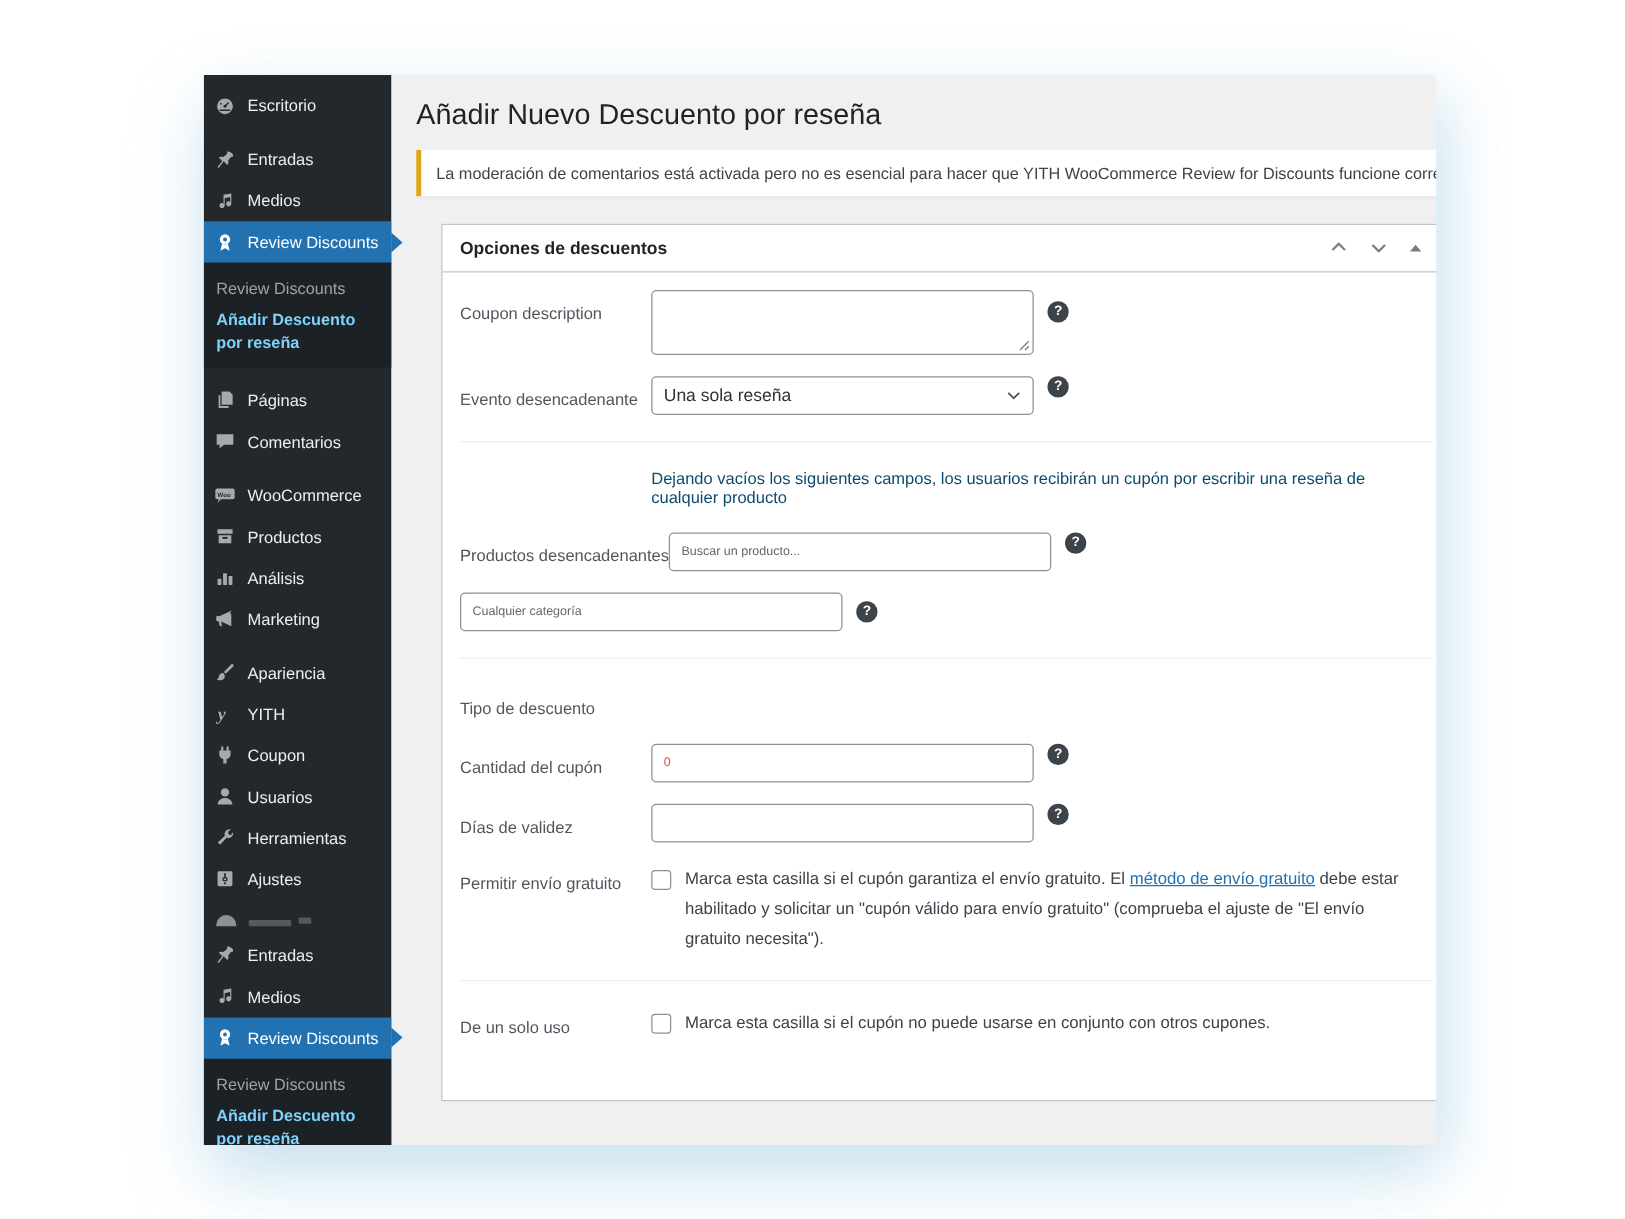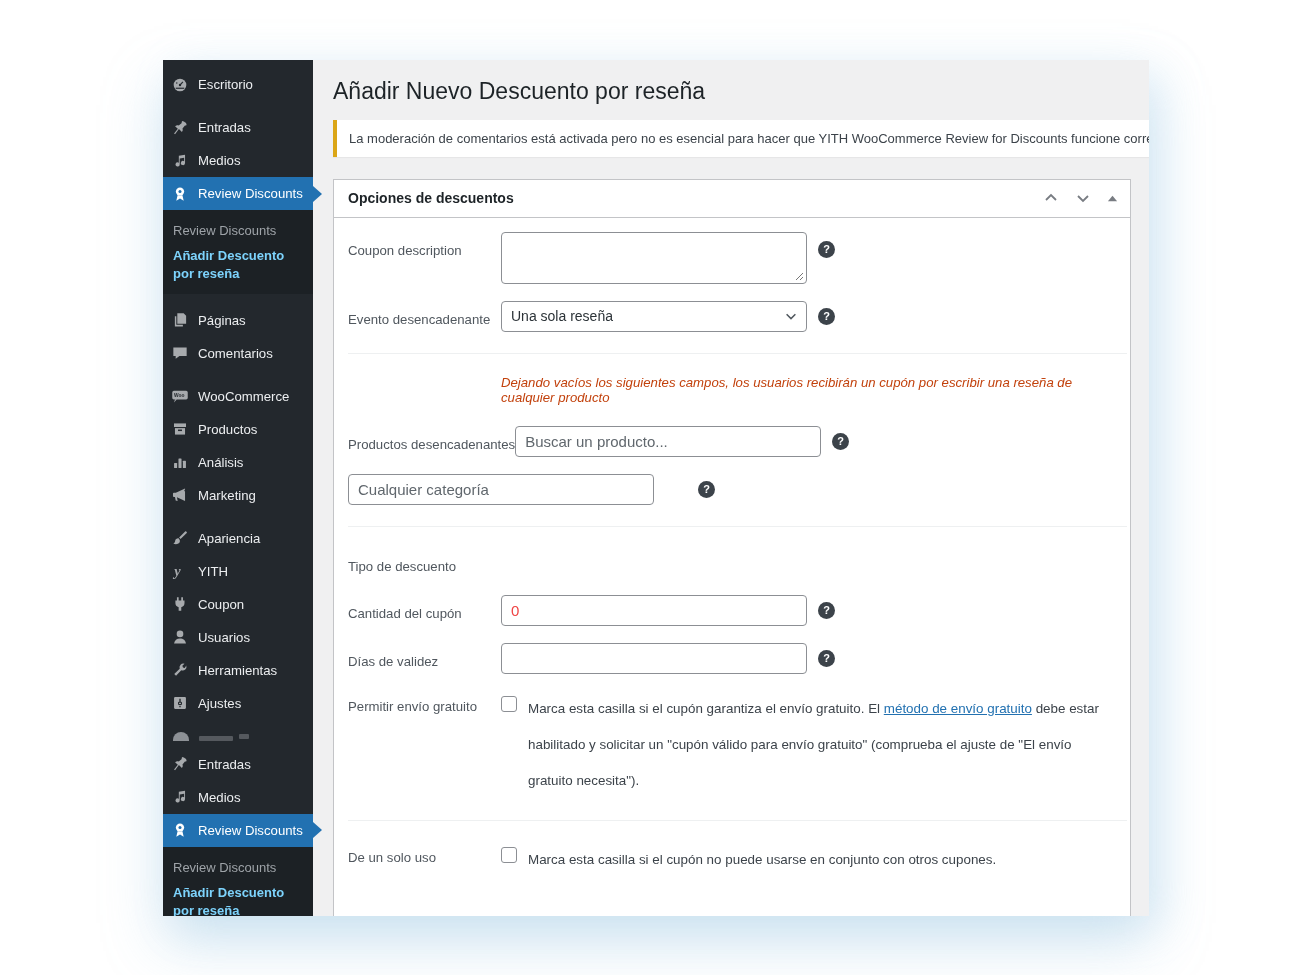--- a/index.html
+++ b/index.html
@@ -35,51 +35,51 @@
   .content{flex:1;min-width:0;padding:17px 0 0 20px;box-sizing:border-box;position:relative;}
   h1.title{font-size:23px;font-weight:400;color:#1d2327;margin:0;line-height:1.3;}
   .notice{background:#fff;border-left:4px solid #dba617;box-shadow:0 1px 1px rgba(0,0,0,.04);
     margin:13px -30px 0 0;overflow:hidden;}
   .notice p{margin:11px 12px;font-size:13px;color:#3c434a;white-space:nowrap;}
   .title-input{display:block;margin-top:24px;width:812px;height:37px;box-sizing:border-box;
     border:1px solid #8c8f94;border-radius:4px;background:#fff;padding:0 12px;
     font-size:20px;color:#3c434a;font-family:"Liberation Sans",sans-serif;outline:none;}
   .title-input::placeholder{color:#565e64;opacity:1;}
   
-  .postbox{margin-top:22px;width:798px;background:#fff;border:1px solid #c3c4c7;box-sizing:border-box;}
+  .postbox{margin-top:22px;width:798px;background:#fff;border:1px solid #c3c4c7;box-sizing:border-box;margin-left:20px;}
   .postbox-header{display:flex;align-items:center;justify-content:space-between;
     height:37px;padding:0 12px 0 14px;border-bottom:1px solid #c3c4c7;}
   .postbox-header h2{font-size:14px;font-weight:bold;color:#1d2327;margin:0;}
   .handle-actions{display:flex;align-items:center;gap:16px;color:#787c82;}
   .handle-actions .hbtn{background:none;border:0;padding:0;cursor:pointer;color:#787c82;display:flex;}
   .panel-body{padding:14px 14px 30px;font-size:13.2px;}
   .row{display:flex;margin-bottom:17px;}
   .lab{flex:0 0 153px;box-sizing:border-box;padding:7px 8px 0 0;color:#50575e;line-height:1.75;}
   .lab.nowrap{white-space:nowrap;overflow:visible;padding-right:0;}
-  .fld{display:flex;align-items:center;min-width:0;}
+  .fld{display:flex;align-items:flex-start;min-width:0;}
   .fld.top{align-items:flex-start;}
   .inp{box-sizing:border-box;width:306px;height:31px;border:1px solid #8c8f94;border-radius:4px;
-    background:#fff;padding:0 9px;font-size:15px;color:#ef4444;font-family:"Liberation Sans",sans-serif;outline:none;}
+    background:#fff;padding:0 9px;font-size:10px;color:#ef4444;font-family:"Liberation Sans",sans-serif;outline:none;}
   .inp::placeholder{color:#60676d;opacity:1;}
   .ta-wrap{position:relative;width:306px;}
   textarea.inp{height:52px;padding:6px 9px;resize:none;display:block;width:306px;}
   .grip{position:absolute;right:3px;bottom:3px;}
   .selbox{box-sizing:border-box;width:306px;height:31px;border:1px solid #8c8f94;border-radius:4px;
     background:#fff;display:flex;align-items:center;padding:0 30px 0 9px;position:relative;
     font-size:14px;color:#2c3338;cursor:pointer;}
   .selbox .chev{position:absolute;right:8px;top:7px;}
   .help{width:17px;height:17px;border-radius:50%;background:#3c434a;color:#fff;font-size:11px;
     font-weight:bold;display:flex;align-items:center;justify-content:center;margin-left:11px;
     flex:none;cursor:pointer;line-height:1;}
   .help.mt{margin-top:9px;}
   hr.gsep{border:0;border-top:1px solid #eef0f1;margin:21px -11px 21px 0;}
-  .noterow{margin:1px 0 21px 153px;font-style:italic;color:#c2410c;}
+  .noterow{margin:1px 0 21px 153px;color:#0c4a6e;}
   .cb{appearance:none;-webkit-appearance:none;width:16px;height:16px;border:1px solid #8c8f94;
     border-radius:3px;background:#fff;margin:5px 11px 0 0;flex:none;cursor:pointer;}
-  .desc{width:612px;color:#3c434a;font-size:13.4px;line-height:36px;}
+  .desc{width:612px;color:#3c434a;font-size:13.4px;line-height:24px;}
   .desc a{color:#2271b1;text-decoration:underline;cursor:pointer;}
   .row.check .lab{padding-top:4px;}
 </style>
 </head>
 <body>
 
 <div class="canvas">
 
   <aside class="sidebar">
 
@@ -361,21 +361,21 @@
 
         <div class="row">
           <div class="lab nowrap">Productos desencadenantes</div>
           <div class="fld">
             <input class="inp" type="text" placeholder="Buscar un producto..." style="">
             <span class="help">?</span>
           </div>
         </div>
 
         <div class="row">
-          <div class="fld top" style="align-items:center;gap:33px;">
+          <div class="fld top" style="align-items:center;">
             <input class="inp" type="text" placeholder="Cualquier categoría" style="">
             <span class="help">?</span>
           </div>
         </div>
 
         <hr class="gsep">
 
         <div class="row">
           <div class="lab">Tipo de descuento</div>
         </div>

